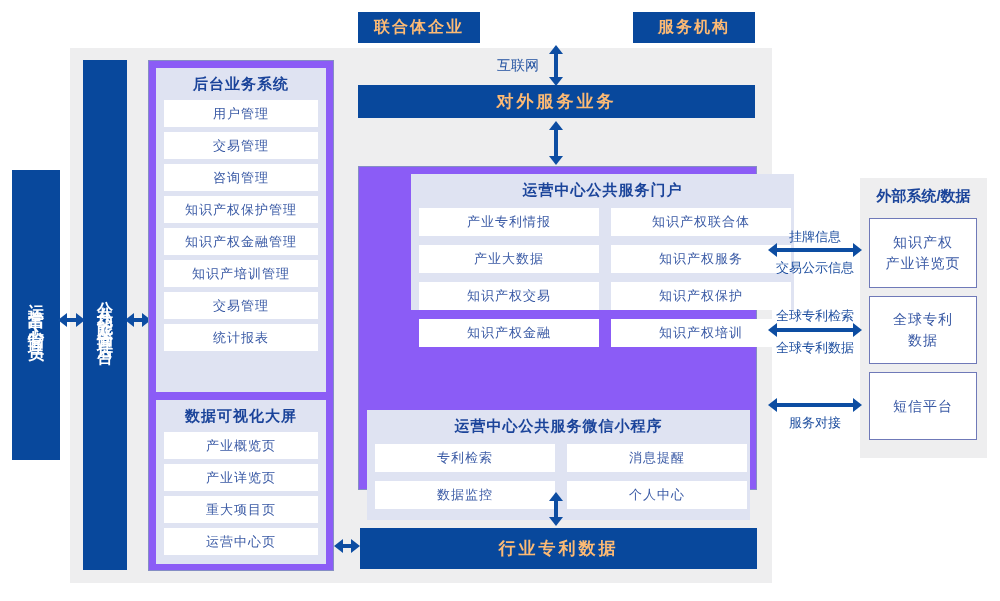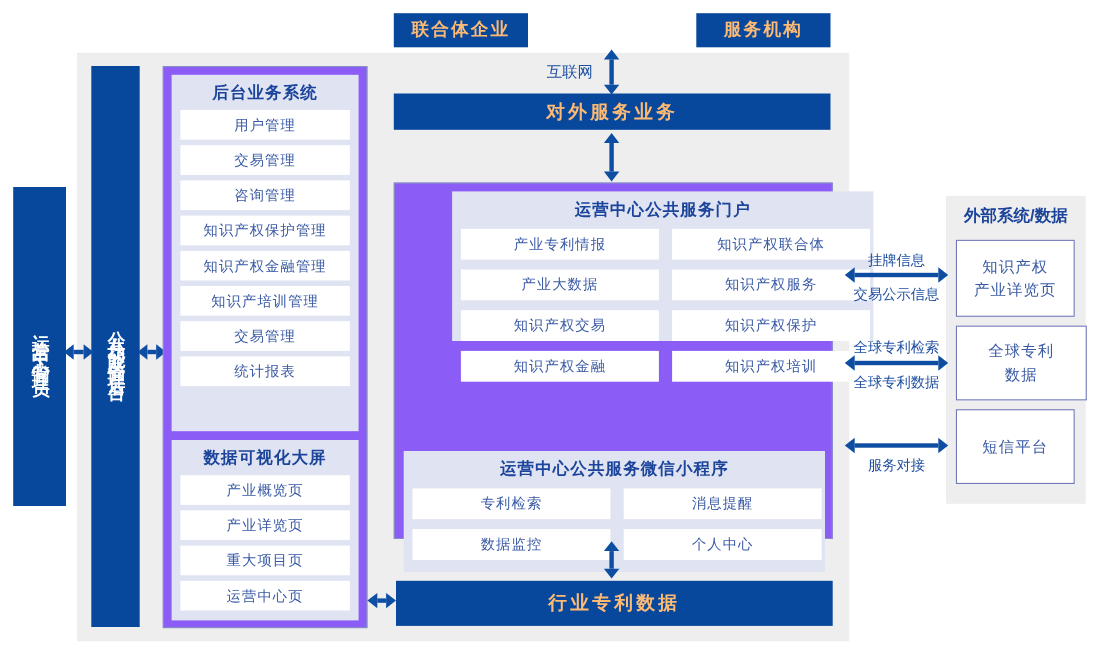--- a/index.html
+++ b/index.html
@@ -140,21 +140,21 @@
     </div>
   <div class="abs harrow" style="left:334px;top:539px;width:26px;">
       <div class="shaft"></div>
     </div>
   <div class="abs bar-dark big" style="left:360px;top:528px;width:397px;height:41px;">行业专利数据</div>
 
   <div class="abs rt-panel" style="left:860px;top:178px;width:127px;height:280px;">
     <div class="rt-title" style="margin-top:9px;">外部系统/数据</div>
     <div class="abs rt-box" style="left:9px;top:40px;width:108px;height:70px;">知识产权
 产业详览页</div>
-    <div class="abs rt-box" style="left:9px;top:118px;width:119px;height:68px;">全球专利
+    <div class="abs rt-box" style="left:9px;top:118px;width:108px;height:68px;">全球专利
 数据</div>
     <div class="abs rt-box" style="left:9px;top:194px;width:108px;height:68px;">短信平台</div>
   </div>
 
   <div class="abs lbl small" style="left:765px;top:228px;width:100px;">挂牌信息</div>
   <div class="abs harrow" style="left:768px;top:243px;width:94px;">
       <div class="shaft"></div>
     </div>
   <div class="abs lbl small" style="left:765px;top:259px;width:100px;">交易公示信息</div>
 

